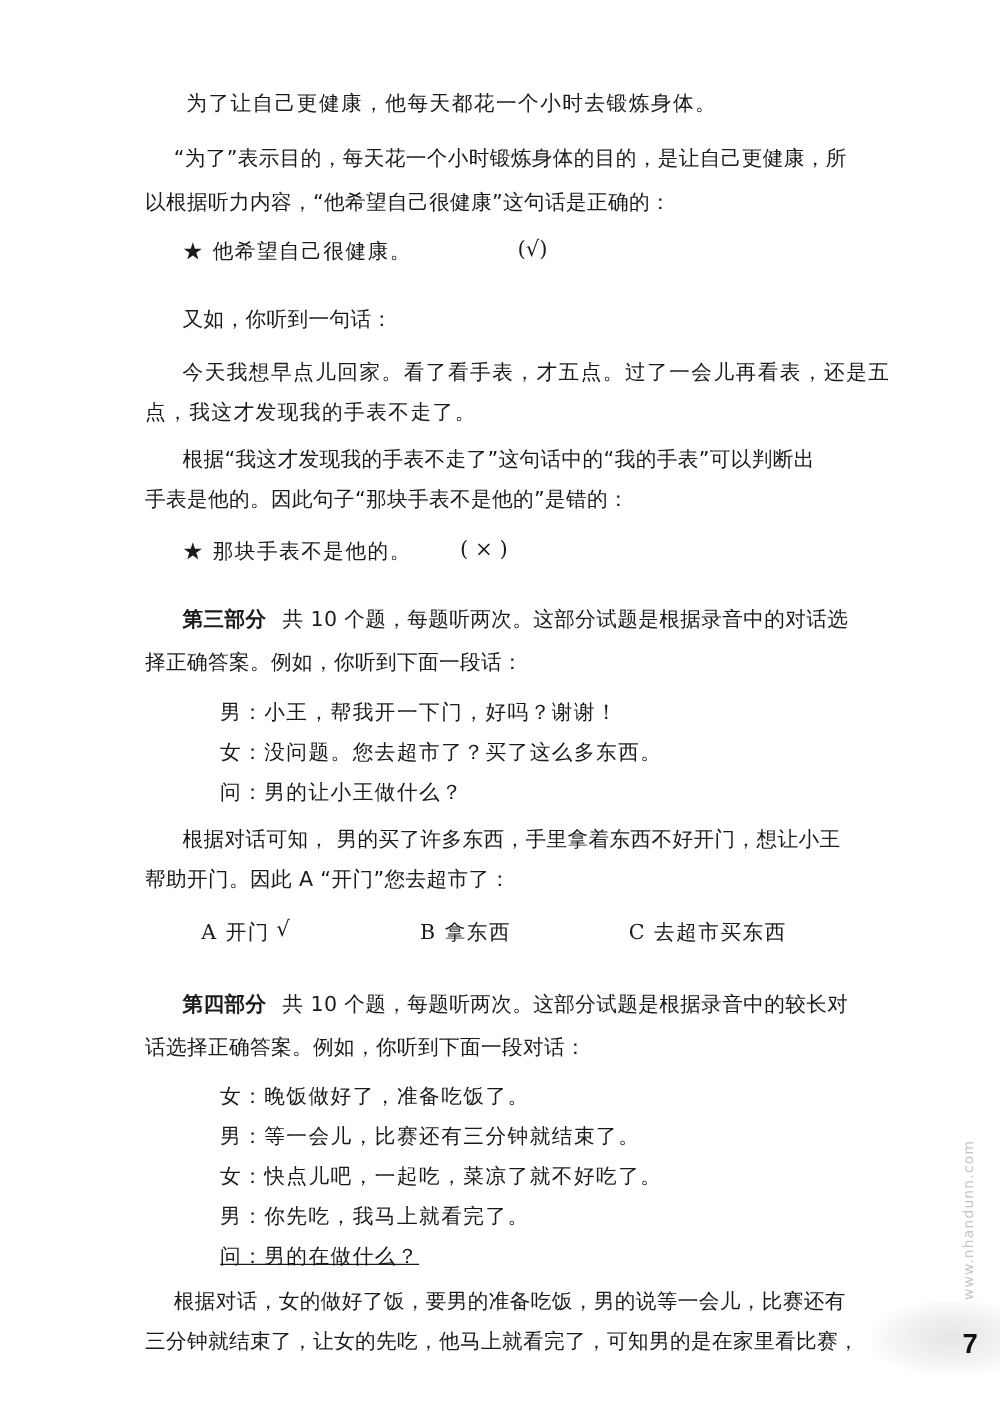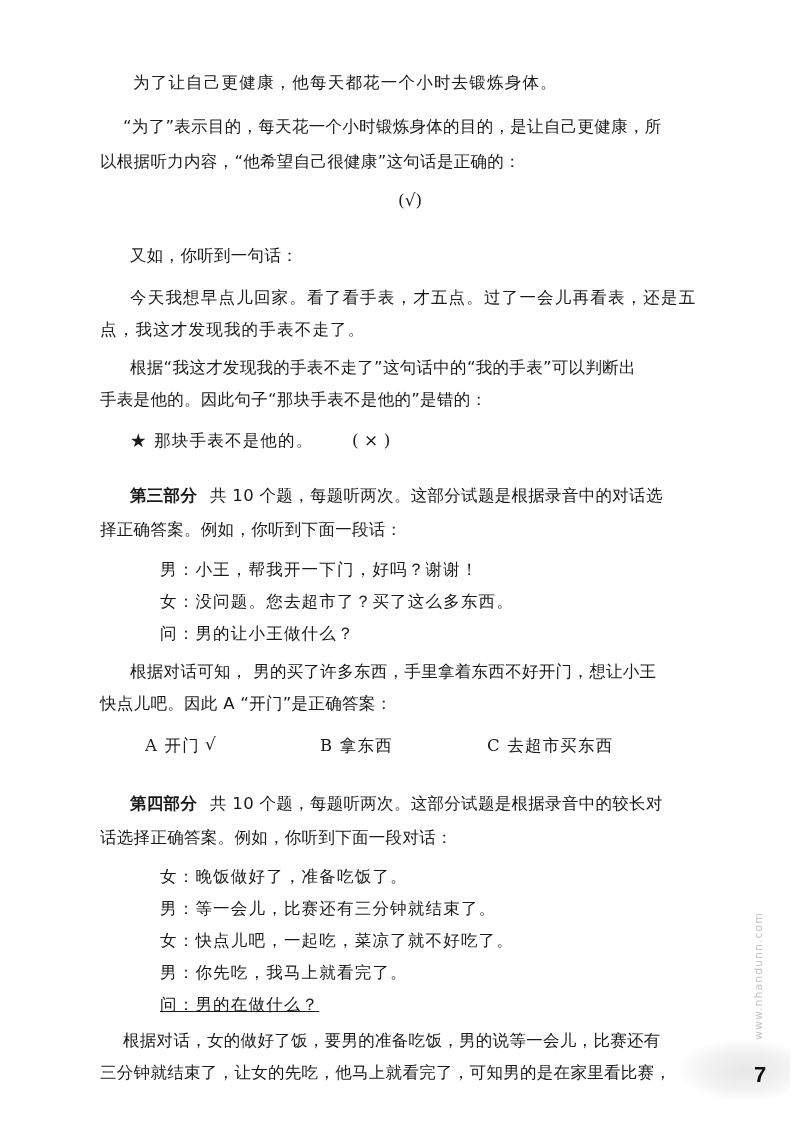--- a/index.html
+++ b/index.html
@@ -1,20 +1,20 @@
 <!DOCTYPE html>
 <html><head>
   <meta charset="utf-8">
   <style>
     html, body { margin: 0; padding: 0; }
     body {
       width: 800px; height: 1124px; background: #ffffff; position: relative; overflow: hidden;
       font-family: "DejaVu Serif", "Liberation Serif", serif; color: #1a1a1a;
     }
-    .page { position: absolute; left: 0; top: 0; width: 648px; height: 1124px; }
+    .page { position: absolute; left: 16px; top: 0; width: 648px; height: 1124px; }
     .line { position: absolute; font-size: 16.5px; line-height: 22px; white-space: nowrap; letter-spacing: 0.3px; }
     .kai { font-family: "DejaVu Serif", "Liberation Serif", serif; letter-spacing: 1.2px; }
     .song { font-family: "DejaVu Sans", "Liberation Sans", sans-serif; }
     .bold { font-weight: bold; text-align: center; }
     .mark { position: absolute; font-size: 17px; line-height: 22px; }
     .watermark {
       position: absolute; left: 752px; top: 870px; width: 16px; height: 170px;
       color: #c4c4c4; font-family: "DejaVu Sans", sans-serif; font-size: 11px;
       writing-mode: vertical-rl; transform: rotate(180deg); letter-spacing: 1px;
     }
@@ -28,38 +28,39 @@
     }
   </style>
 </head>
 <body>
 
 <div class="page">
 
   <div class="line kai" style="left:133px; top:72px;">为了让自己更健康，他每天都花一个小时去锻炼身体。</div>
   <div class="line song" style="left:123px; top:116px;">“为了”表示目的，每天花一个小时锻炼身体的目的，是让自己更健康，所</div>
   <div class="line song" style="left:100px; top:151px;">以根据听力内容，“他希望自己很健康”这句话是正确的：</div>
+  <div class="line kai" style="left:130px; top:190px;">★ 他希望自己很健康。</div>
   <div class="mark" style="left:398px; top:189px;">(√)</div>
 
   <div class="line song" style="left:130px; top:245px;">又如，你听到一句话：</div>
   <div class="line kai" style="left:130px; top:287px;">今天我想早点儿回家。看了看手表，才五点。过了一会儿再看表，还是五</div>
   <div class="line kai" style="left:100px; top:319px;">点，我这才发现我的手表不走了。</div>
   <div class="line song" style="left:130px; top:357px;">根据“我这才发现我的手表不走了”这句话中的“我的手表”可以判断出</div>
   <div class="line song" style="left:100px; top:389px;text-align:center;">手表是他的。因此句子“那块手表不是他的”是错的：</div>
   <div class="line kai" style="left:130px; top:430px;">★ 那块手表不是他的。</div>
   <div class="mark" style="left:352px; top:429px;">( × )</div>
 
   <div class="line song bold" style="left:130px; top:485px;">第三部分</div>
   <div class="line song" style="left:210px; top:485px;">共 10 个题，每题听两次。这部分试题是根据录音中的对话选</div>
   <div class="line song" style="left:100px; top:519px;">择正确答案。例如，你听到下面一段话：</div>
   <div class="line kai" style="left:160px; top:559px;">男：小王，帮我开一下门，好吗？谢谢！</div>
   <div class="line kai" style="left:160px; top:591px;">女：没问题。您去超市了？买了这么多东西。</div>
   <div class="line kai" style="left:160px; top:623px;">问：男的让小王做什么？</div>
   <div class="line song" style="left:130px; top:661px;">根据对话可知， 男的买了许多东西，手里拿着东西不好开门，想让小王</div>
-  <div class="line song" style="left:100px; top:693px;">快点儿吧。因此 A “开门”是正确答案：</div>
+  <div class="line song" style="left:100px; top:693px;">帮助开门。因此 A “开门”您去超市了：</div>
   <div class="line kai" style="left:145px; top:735px;">A 开门</div>
   <div class="mark" style="left:205px; top:733px;">√</div>
   <div class="line kai" style="left:320px; top:735px;">B 拿东西</div>
   <div class="line kai" style="left:487px; top:735px;">C 去超市买东西</div>
 
   <div class="line song bold" style="left:130px; top:793px;">第四部分</div>
   <div class="line song" style="left:210px; top:793px;">共 10 个题，每题听两次。这部分试题是根据录音中的较长对</div>
   <div class="line song" style="left:100px; top:827px;">话选择正确答案。例如，你听到下面一段对话：</div>
   <div class="line kai" style="left:160px; top:866px;">女：晚饭做好了，准备吃饭了。</div>
   <div class="line kai" style="left:160px; top:898px;">男：等一会儿，比赛还有三分钟就结束了。</div>

